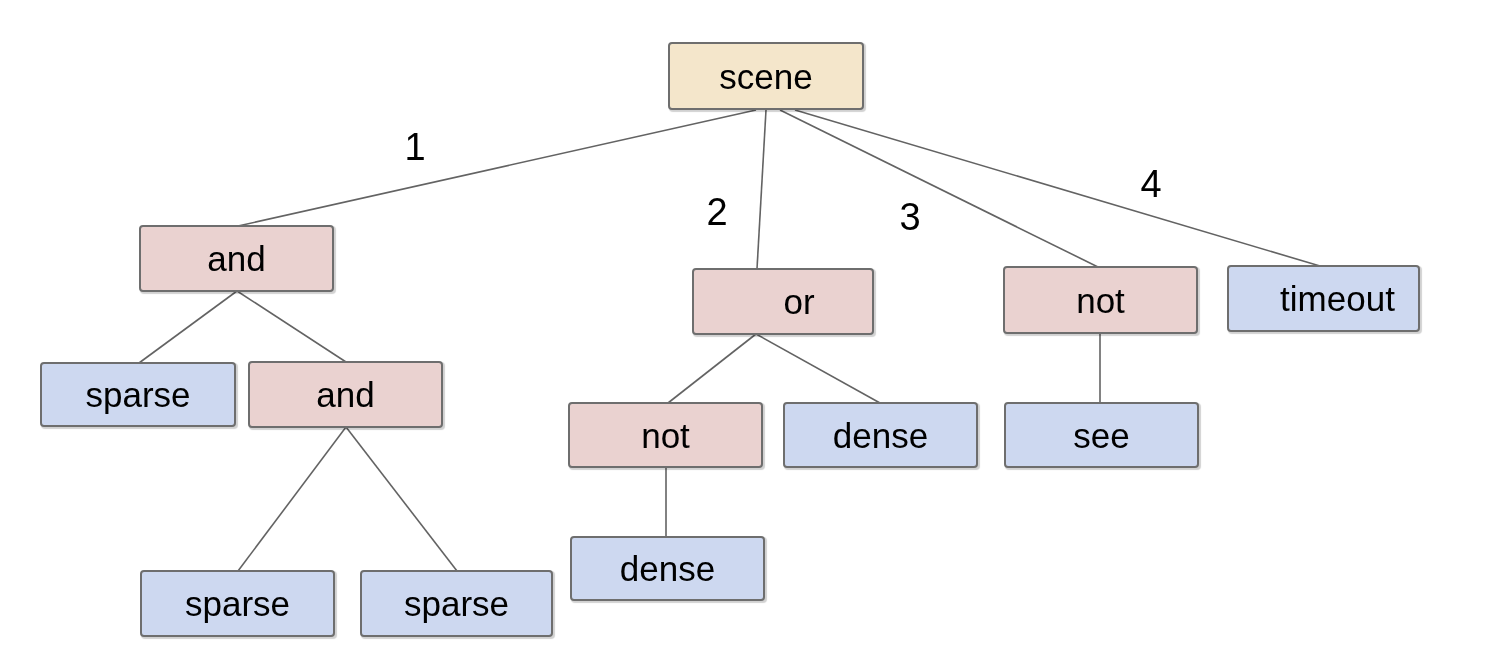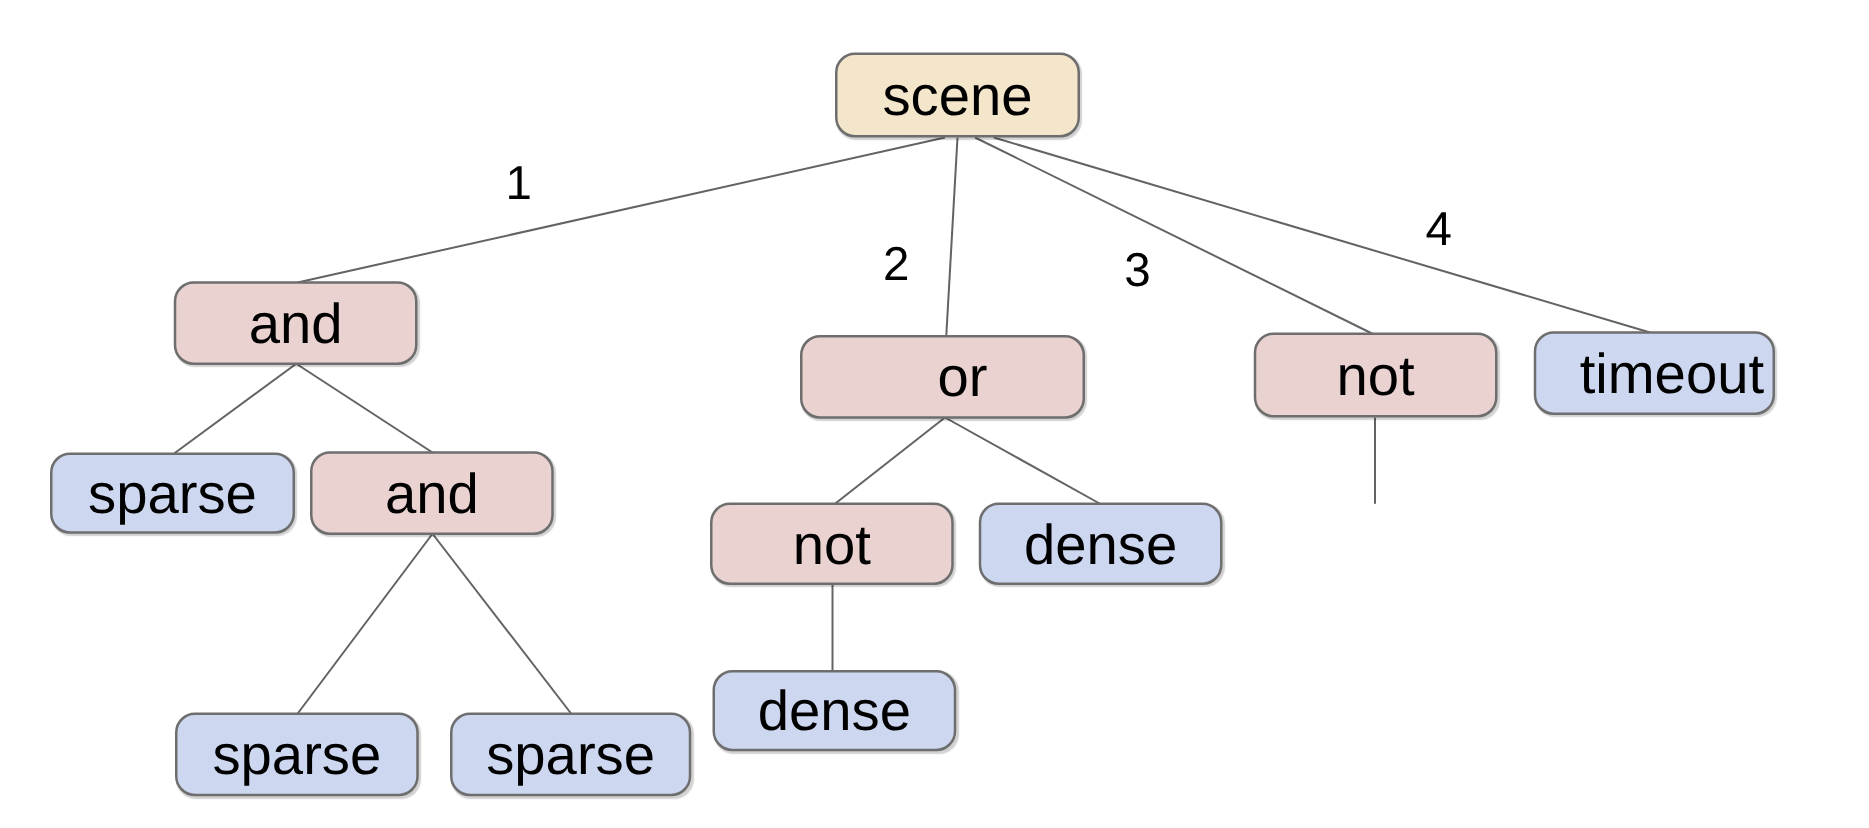--- a/index.html
+++ b/index.html
@@ -27,22 +27,22 @@
     stroke: var(--edge-line, #636363);
     stroke-width: 1.6;
   }
   .node {
     position: absolute;
     display: flex;
     align-items: center;
     justify-content: center;
     box-sizing: border-box;
     border: 2px solid var(--node-border, #6e6e6e);
-    border-radius: 16px;
-    font-size: 45px;
+    border-radius: 4px;
+    font-size: 35px;
     line-height: 1;
     box-shadow: 1.5px 1.5px 1px rgba(0,0,0,0.18);
     white-space: nowrap;
   }
   .node.root     { background: var(--root-fill, #f4e6cb); }
   .node.operator { background: var(--operator-fill, #ead2d0); }
   .node.leaf     { background: var(--leaf-fill, #cdd8f0); }
   .edge-label {
     position: absolute;
     transform: translate(-50%, -50%);
@@ -70,24 +70,25 @@
     <line x1="1100" y1="334" x2="1100" y2="403"></line>
   </svg>
 
   <span class="edge-label" style="left:415px; top:147px;">1</span>
   <span class="edge-label" style="left:717px; top:212px;">2</span>
   <span class="edge-label" style="left:910px; top:217px;">3</span>
   <span class="edge-label" style="left:1151px; top:184px;">4</span>
 
   <div class="node root" style="left:668px;  top:42px;  width:196px; height:68px;">scene</div>
   <div class="node operator" style="left:139px;  top:225px; width:195px; height:67px;">and</div>
-  <div class="node operator" style="left:640px;  top:268px; width:228px; height:67px;padding-left:32px;">or</div>
+  <div class="node operator" style="left:692px;  top:268px; width:182px; height:67px;padding-left:32px;">or</div>
   <div class="node operator" style="left:1003px; top:266px; width:195px; height:68px;">not</div>
   <div class="node leaf" style="left:1227px; top:265px; width:193px; height:67px;padding-left:28px;">timeout</div>
   <div class="node leaf" style="left:40px;   top:362px; width:196px; height:65px;">sparse</div>
   <div class="node operator" style="left:248px;  top:361px; width:195px; height:67px;">and</div>
   <div class="node operator" style="left:568px;  top:402px; width:195px; height:66px;">not</div>
   <div class="node leaf" style="left:783px;  top:402px; width:195px; height:66px;">dense</div>
+  <div class="node leaf" style="left:1004px; top:402px; width:195px; height:66px;">see</div>
   <div class="node leaf" style="left:140px;  top:570px; width:195px; height:67px;">sparse</div>
   <div class="node leaf" style="left:360px;  top:570px; width:193px; height:67px;">sparse</div>
   <div class="node leaf" style="left:570px;  top:536px; width:195px; height:65px;">dense</div>
 
 </div>
 
 </body></html>

